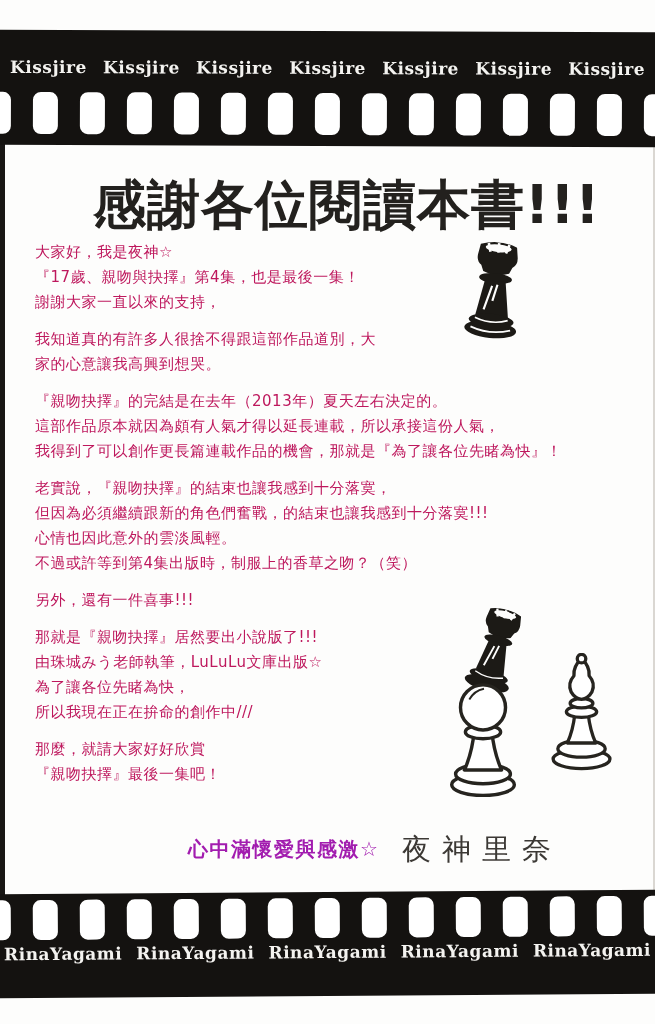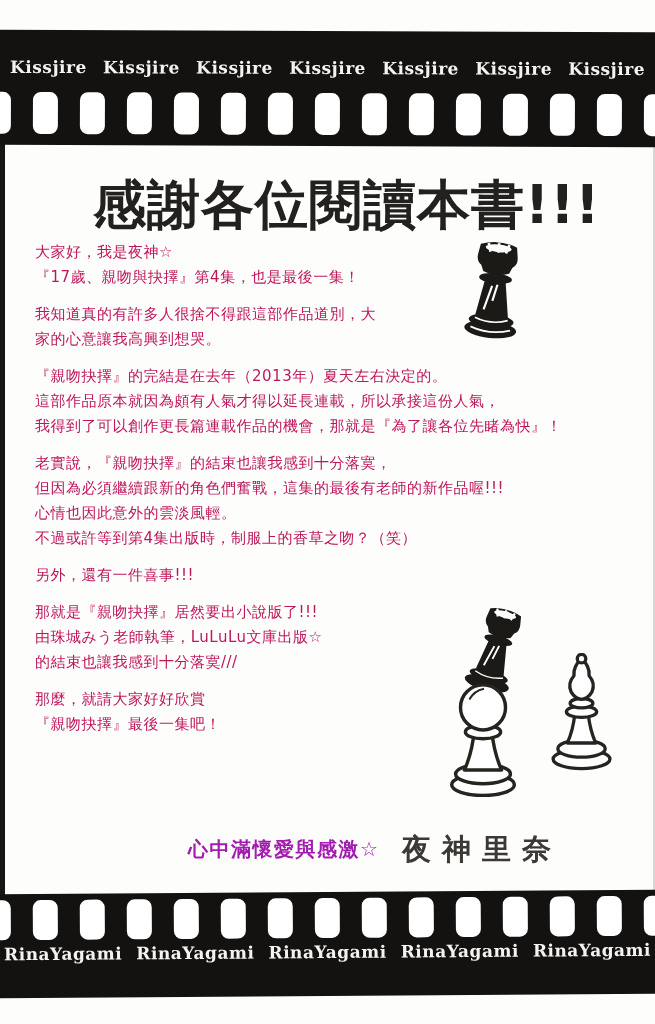--- a/index.html
+++ b/index.html
@@ -77,21 +77,21 @@
 
   .closing {
     position:absolute; left:188px; top:836px;
     font-size:20px; font-weight:bold;
     letter-spacing:1.5px;
     color:#a21caf;
     white-space:nowrap;
   }
   .signature {
     position:absolute; left:402px; top:830px;
-    font-size:29px; font-weight:bold;
+    font-size:29px; font-weight:normal;
     letter-spacing:11px;
     color:#3c3935;
     white-space:nowrap;
   }
 
   
   .chess { position:absolute; }
   .rook-top    { left:455px; top:242px; width:78px;  transform:rotate(6deg); }
   .rook-bottom { left:461px; top:608px; width:68px;  transform:rotate(15deg); z-index:1; }
   .pawn        { left:437px; top:680px; width:93px;  z-index:2; }
@@ -131,43 +131,45 @@
       <span class="hole"></span>
   </div>
 </div>
 
 <div class="page-title">感謝各位閱讀本書!!!</div>
 
 <div class="letter">
   <div class="para">
     <div class="line">大家好，我是夜神☆</div>
     <div class="line">『17歲、親吻與抉擇』第4集，也是最後一集！</div>
+    <div class="line">謝謝大家一直以來的支持，</div>
   </div>
   <div class="para">
     <div class="line">我知道真的有許多人很捨不得跟這部作品道別，大</div>
     <div class="line">家的心意讓我高興到想哭。</div>
   </div>
   <div class="para">
     <div class="line">『親吻抉擇』的完結是在去年（2013年）夏天左右決定的。</div>
     <div class="line">這部作品原本就因為頗有人氣才得以延長連載，所以承接這份人氣，</div>
     <div class="line">我得到了可以創作更長篇連載作品的機會，那就是『為了讓各位先睹為快』！</div>
   </div>
   <div class="para">
     <div class="line">老實說，『親吻抉擇』的結束也讓我感到十分落寞，</div>
-    <div class="line">但因為必須繼續跟新的角色們奮戰，這集的最後有老師的新作品喔!!!</div>
+    <div class="line">但因為必須繼續跟新的角色們奮戰，的結束也讓我感到十分落寞!!!</div>
     <div class="line">心情也因此意外的雲淡風輕。</div>
     <div class="line">不過或許等到第4集出版時，制服上的香草之吻？（笑）</div>
   </div>
   <div class="para">
     <div class="line">另外，還有一件喜事!!!</div>
   </div>
   <div class="para">
     <div class="line">那就是『親吻抉擇』居然要出小說版了!!!</div>
     <div class="line">由珠城みう老師執筆，LuLuLu文庫出版☆</div>
-    <div class="line">的結束也讓我感到十分落寞///</div>
+    <div class="line">為了讓各位先睹為快，</div>
+    <div class="line">所以我現在正在拚命的創作中///</div>
   </div>
   <div class="para">
     <div class="line">那麼，就請大家好好欣賞</div>
     <div class="line">『親吻抉擇』最後一集吧！</div>
   </div>
 </div>
 
 <div class="closing">心中滿懷愛與感激☆</div>
 <div class="signature">夜神里奈</div>
 

